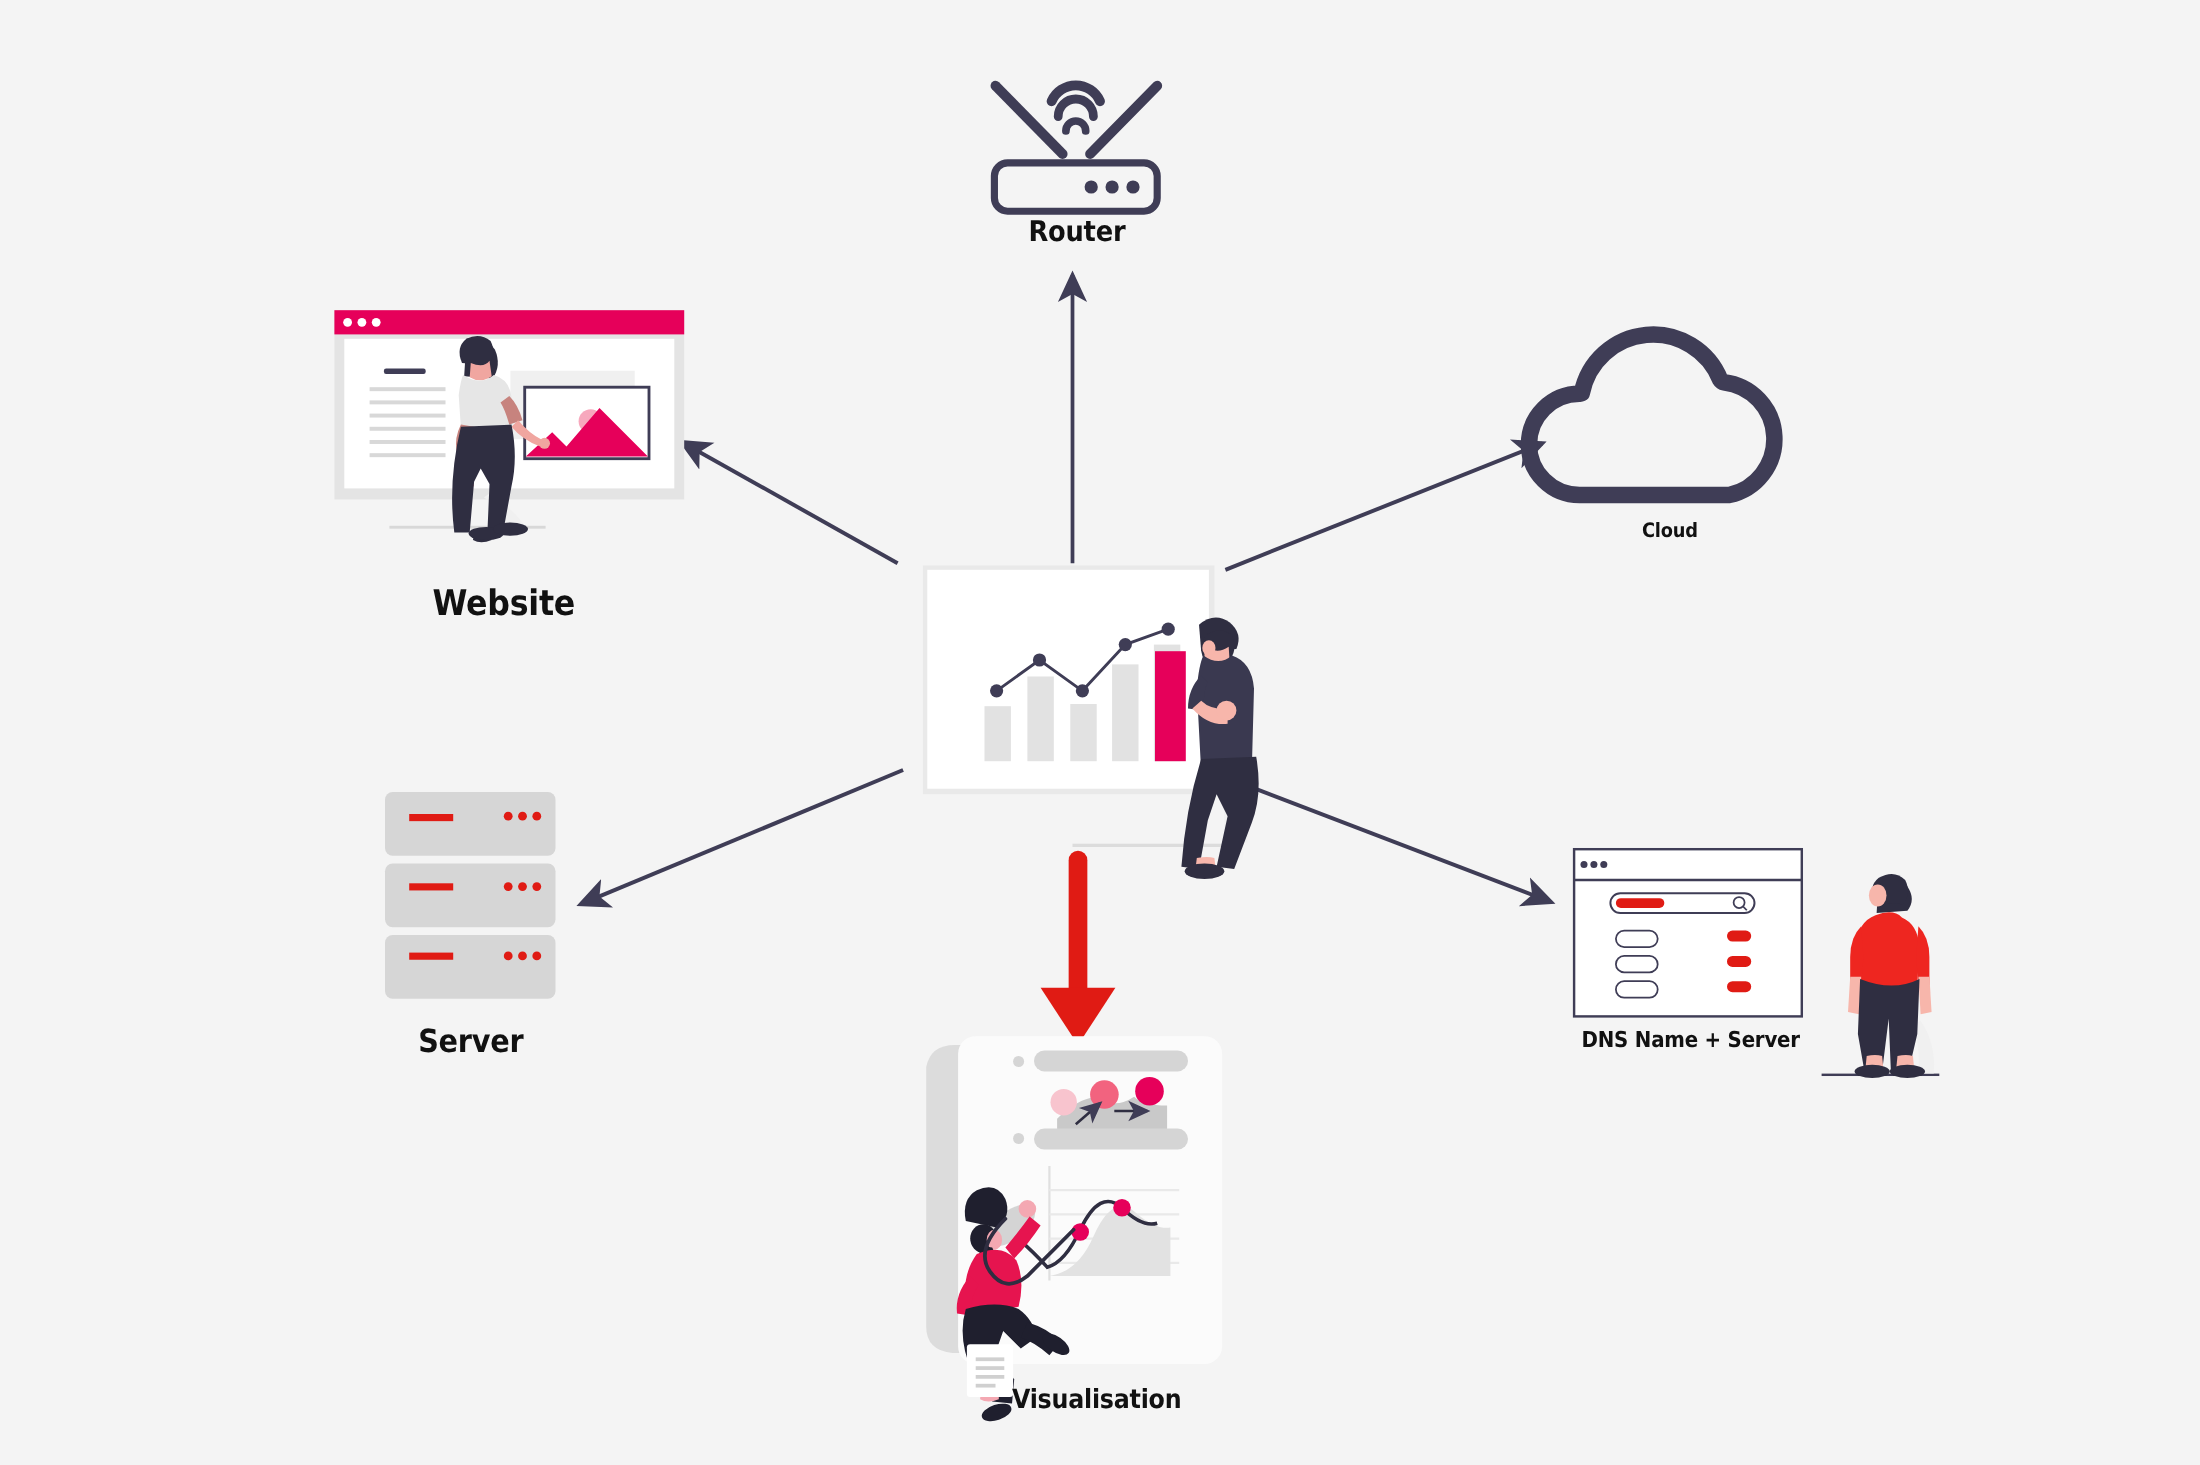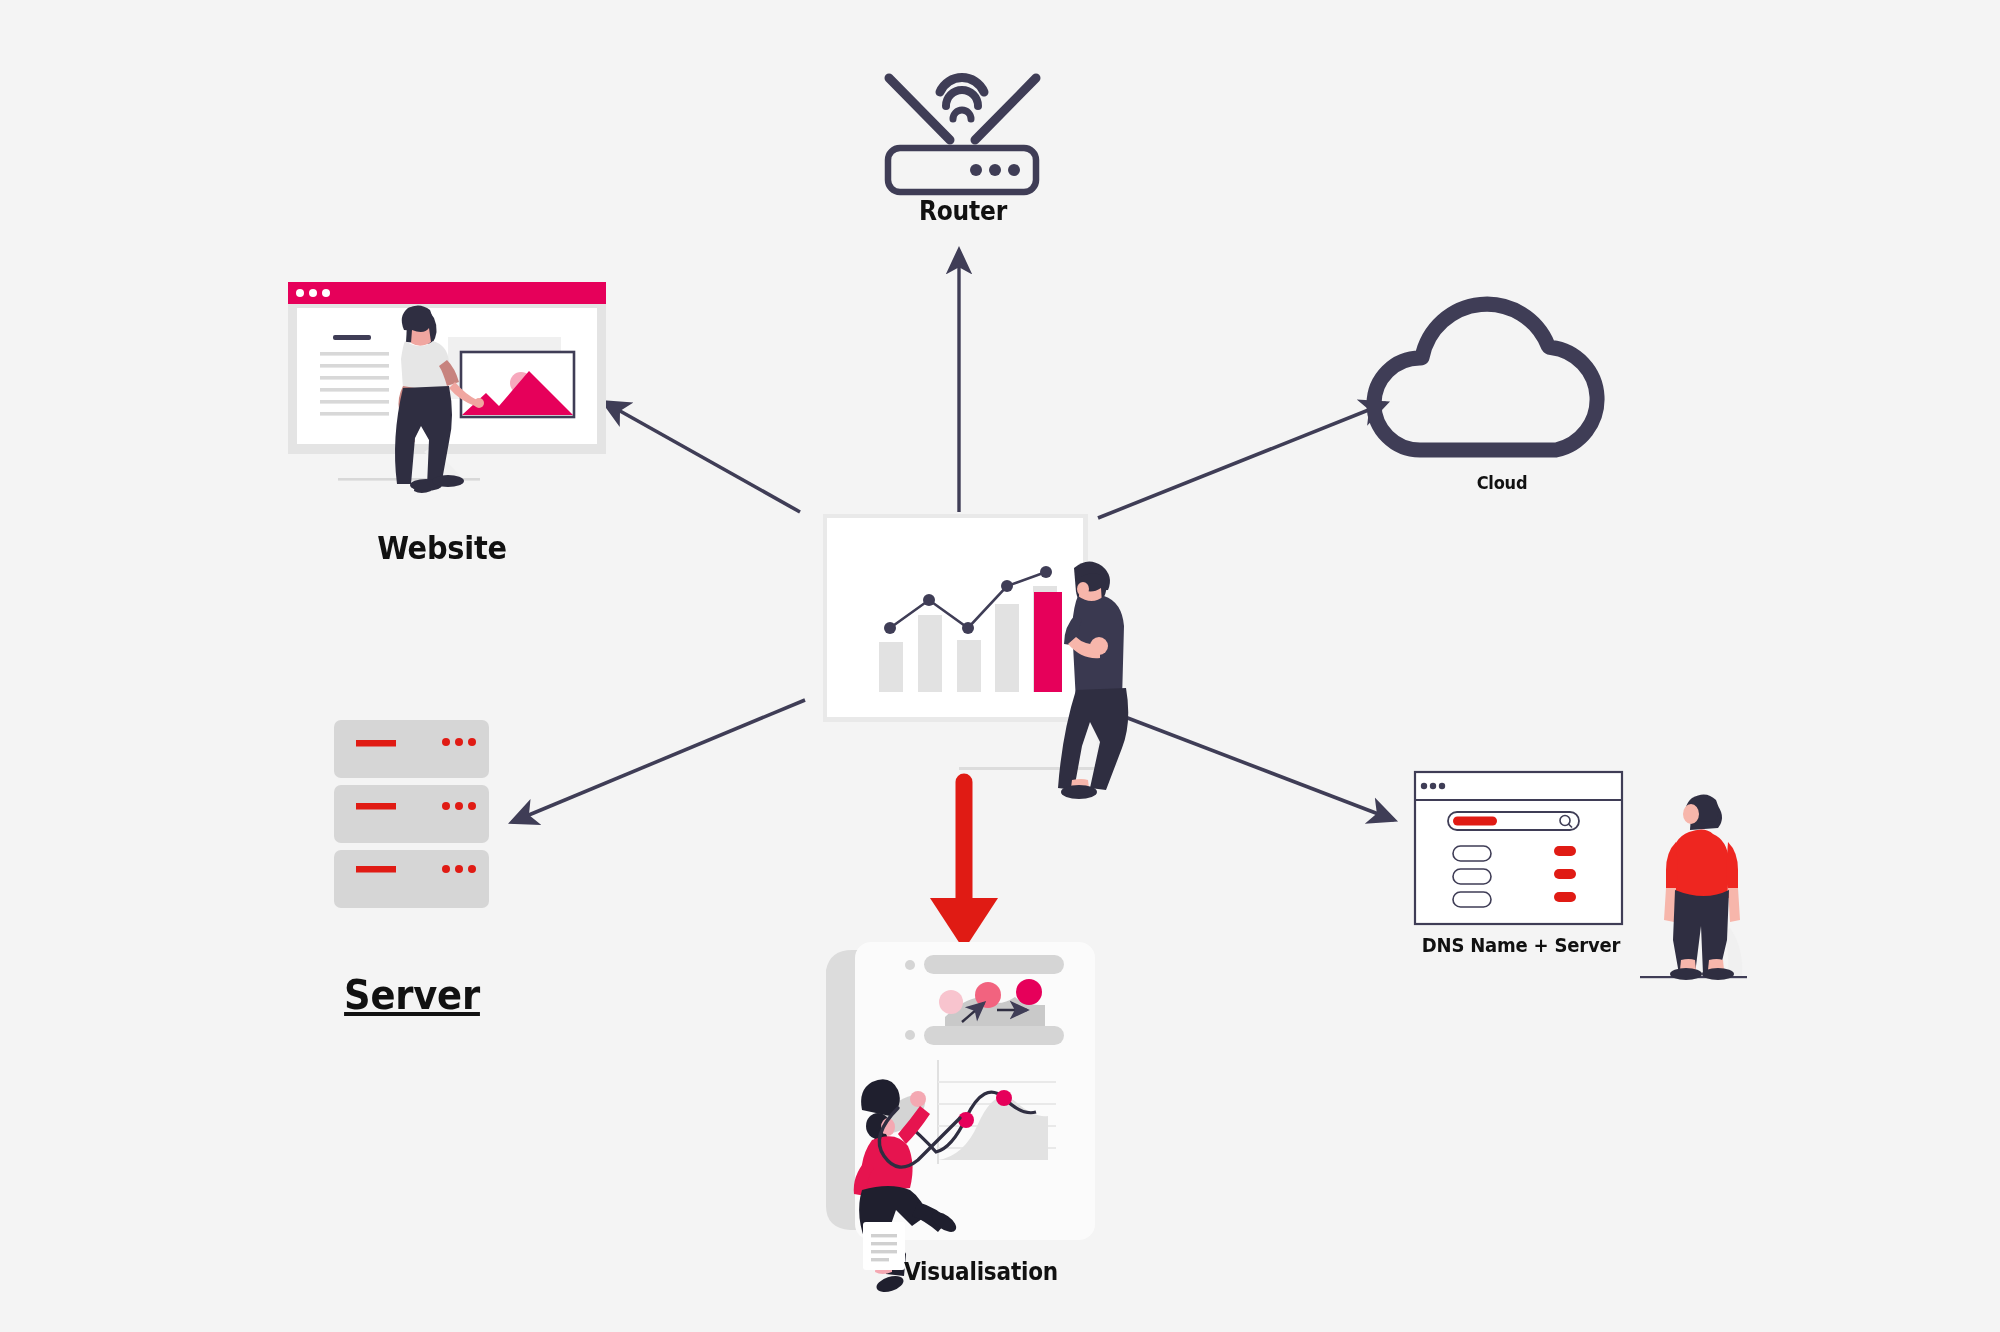--- a/index.html
+++ b/index.html
@@ -2,37 +2,37 @@
 <html><head>
 <meta charset="utf-8">
 <style>
   html,body{margin:0;padding:0;}
   body{
     width:2000px;height:1332px;
     background:#f4f4f4;
     font-family:"Liberation Sans", sans-serif;
     overflow:hidden;
   }
-  #stage{position:relative;width:1682px;height:1332px;}
+  #stage{position:relative;width:1682px;height:1332px;margin-left:16px;}
   #stage > svg{position:absolute;left:0;top:0;}
   .node-label{
     position:absolute;
     font-family:"DejaVu Sans Condensed","Liberation Sans",sans-serif;
     font-weight:700;
     color:#111111;
     letter-spacing:-0.2px;
     white-space:nowrap;
     transform:translateX(-50%);
     text-align:center;
     font-stretch:condensed;
   }
   .lbl-router{left:963px;top:196px;font-size:26px;}
   .lbl-cloud{left:1502px;top:472px;font-size:18px;}
   .lbl-website{left:442px;top:529px;font-size:32px;}
-  .lbl-server{left:412px;top:971px;font-size:41px;text-decoration:underline;}
+  .lbl-server{left:412px;top:929px;font-size:29px;}
   .lbl-dns{left:1521px;top:933px;font-size:20px;}
   .lbl-visual{left:981px;top:1258px;font-size:24px;}
 </style>
 </head>
 <body>
 
 <div id="stage">
 
 <svg width="2000" height="1332" viewBox="0 0 2000 1332">
   <defs>

